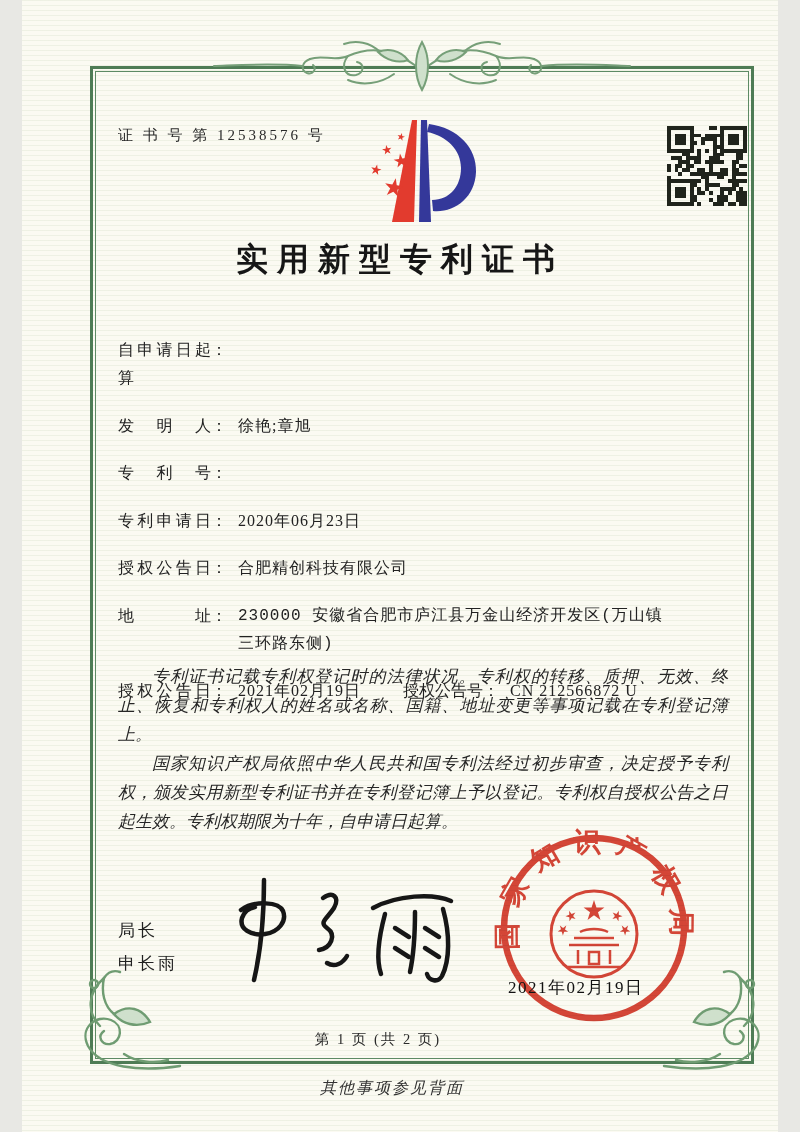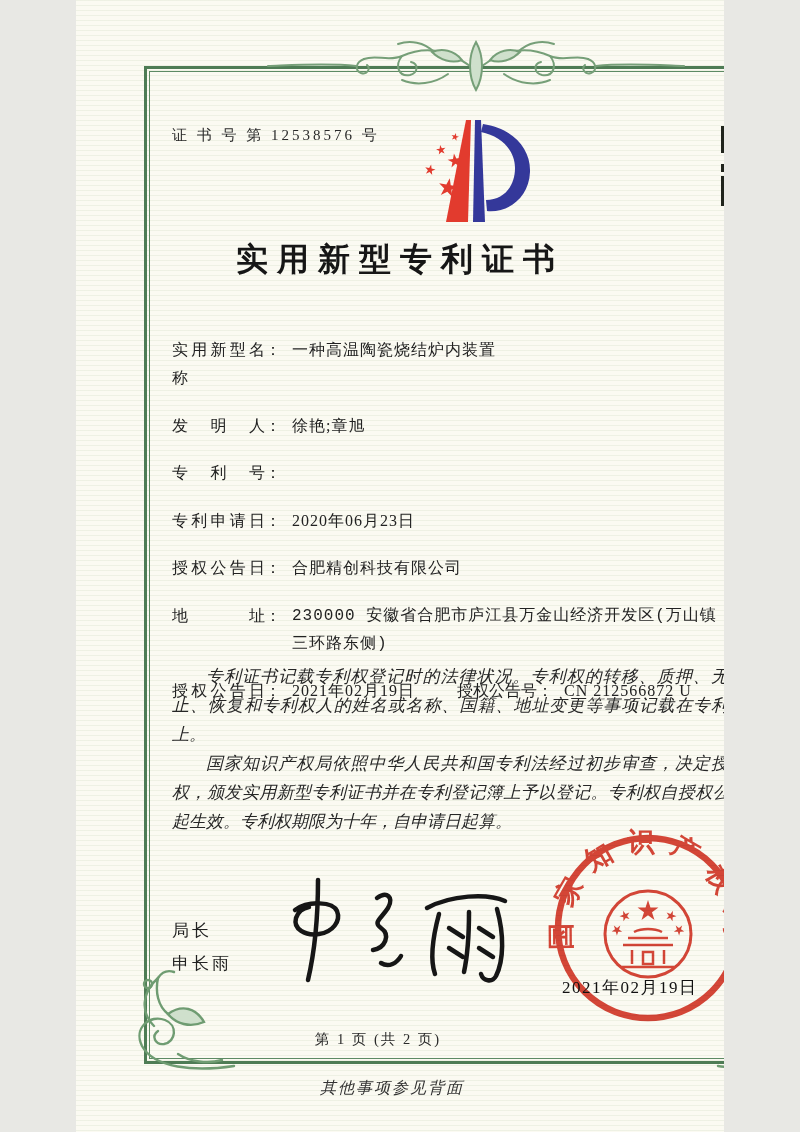--- a/index.html
+++ b/index.html
@@ -3,21 +3,21 @@
 <meta charset="utf-8">
 <style>
   html,body{margin:0;padding:0;}
   body{
     background:#e8e8e4;
     font-family:"Liberation Serif","DejaVu Serif",serif;
     color:#1f1f1f;
   }
   .page{
     position:relative;
-    width:648px;height:1132px;
+    width:756px;height:1132px;
     margin:0 auto;
     overflow:hidden;
     background:
       repeating-linear-gradient(180deg,
         rgba(160,186,142,.14) 0px, rgba(160,186,142,.14) 1px,
         rgba(255,255,255,0) 1px, rgba(255,255,255,0) 5px),
       #fbfaf2;
   }
   
   .frame{
@@ -398,23 +398,22 @@
       <rect x="16" y="20" width="1" height="1" fill="#20241c"></rect>
       <rect x="17" y="20" width="1" height="1" fill="#20241c"></rect>
       <rect x="19" y="20" width="1" height="1" fill="#20241c"></rect>
       <rect x="20" y="20" width="1" height="1" fill="#20241c"></rect>
     </svg>
 
   <div class="title">实用新型专利证书</div>
 
   <div class="fields">
     <div class="frow">
-      <span class="flabel">实用新型名称</span>
-        <span class="fcolon">：</span>
-      <span class="fvalue">一种高温陶瓷烧结炉内装置</span>
+      <span class="flabel">自申请日起算</span>
+        <span class="fcolon">：</span>
     </div>
     <div class="frow">
       <span class="flabel">发明人</span>
         <span class="fcolon">：</span>
       <span class="fvalue">徐艳;章旭</span>
     </div>
     <div class="frow">
       <span class="flabel">专利号</span>
         <span class="fcolon">：</span>
     </div>

